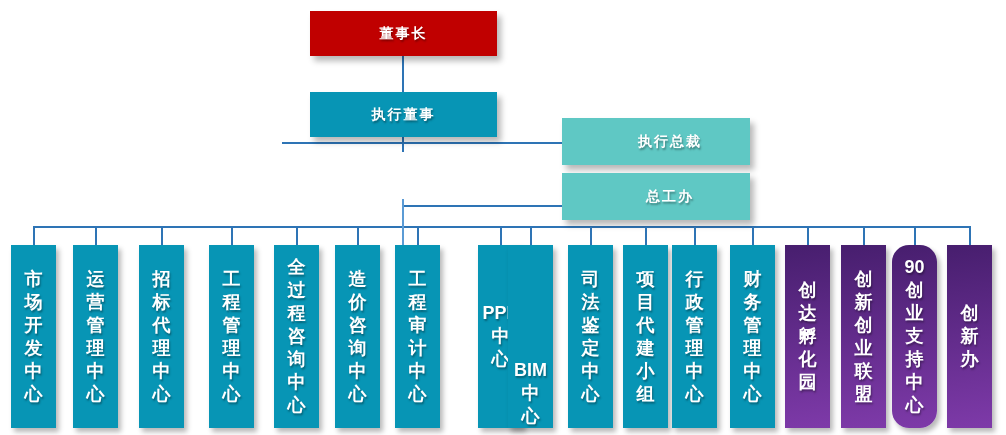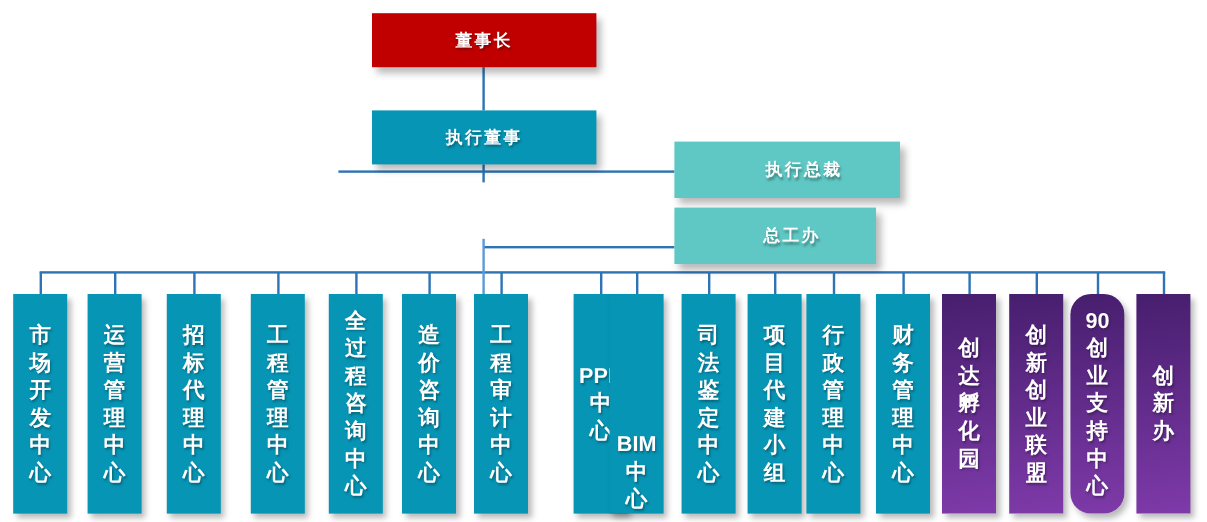--- a/index.html
+++ b/index.html
@@ -14,21 +14,21 @@
     text-shadow:1px 2px 2px rgba(0,0,0,0.35);
     box-shadow:4px 5px 6px rgba(0,0,0,0.28);
     white-space:nowrap;
   }
   .chairman       { left:310px; top:11px;  width:187px; height:45px; background:var(--red); }
   .exec-director  { left:310px; top:92px;  width:187px; height:45px; background:var(--teal); }
   .exec-president { left:310px; top:152px; width:187px; height:47px; background:var(--blue); }
   .committee      { background:var(--lightteal); padding-left:28px; }
   .decision       { left:93px;  top:133px; width:189px; height:47px; }
   .expert         { left:562px; top:118px; width:188px; height:47px; }
-  .chief          { left:562px; top:173px; width:168px; height:47px; }
+  .chief          { left:562px; top:173px; width:188px; height:47px; }
 
   .line { position:absolute; background:var(--line); }
   .line.light { background:var(--linelight); z-index:2; }
 
   .dept {
     position:absolute; top:245px; width:45px; height:183px; box-sizing:border-box;
     display:flex; flex-direction:column; align-items:center; justify-content:center;
     color:#ffffff; font-weight:bold; font-size:18px; line-height:23px;
     text-shadow:1px 1.5px 2px rgba(0,0,0,0.35);
     box-shadow:3px 4px 5px rgba(0,0,0,0.28);

